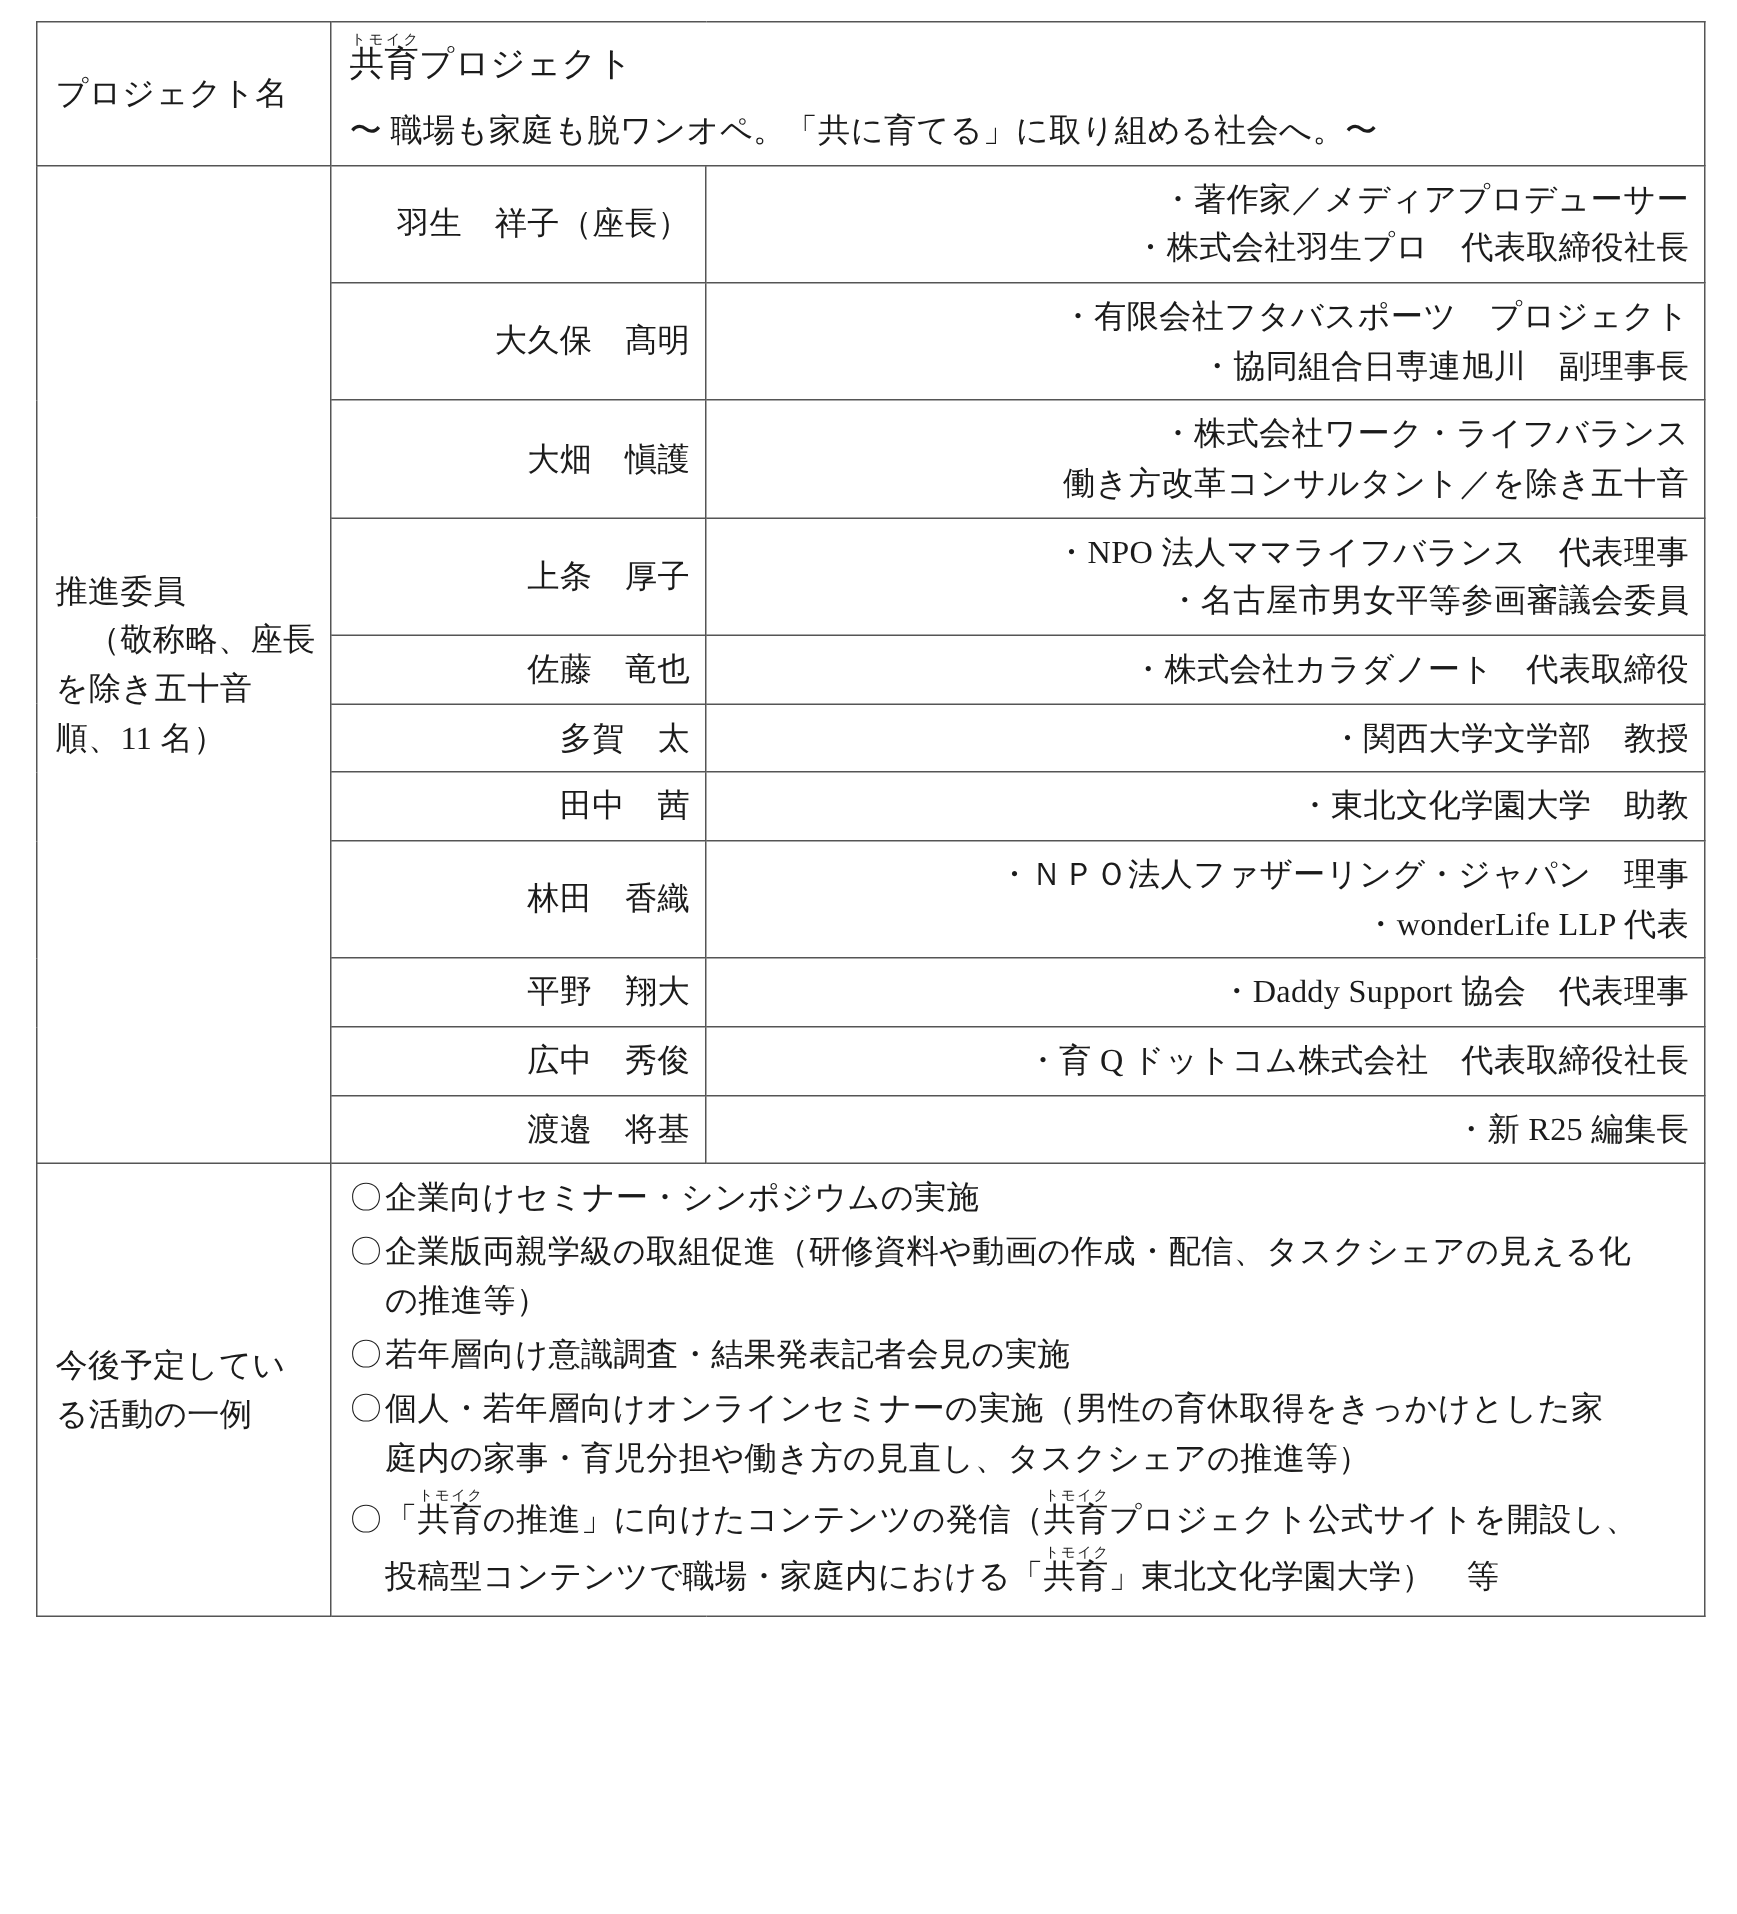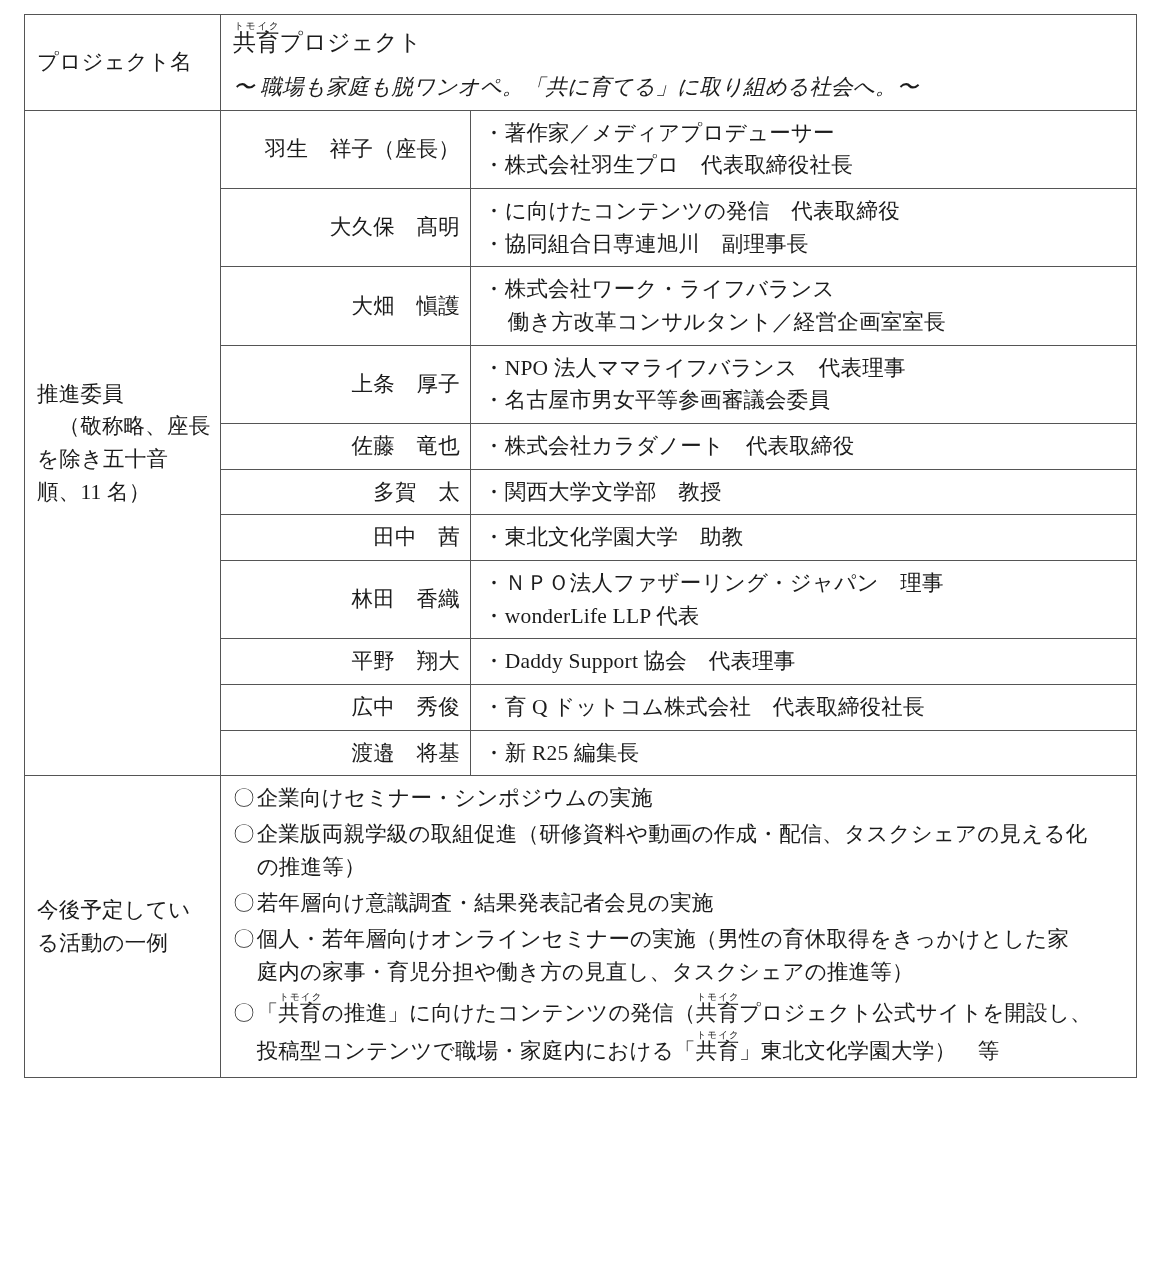--- a/index.html
+++ b/index.html
@@ -61,31 +61,30 @@
     line-height: 1.62;
   }
   .title-main {
     display: block;
     font-size: 23px;
     margin-bottom: 10px;
   }
   .title-sub {
     display: block;
     font-size: 21.5px;
-    font-style: italic;
   }
 
   .name-cell {
     text-align: right;
     padding-left: 18px;
     white-space: nowrap;
     letter-spacing: 1px;
   }
 
-  .desc-cell { padding-left: 14px; }
+  .desc-cell { padding-left: 14px; text-align: right; }
   .desc-cell .dline {
     display: block;
     white-space: nowrap;
   }
   .desc-cell .dline.cont { padding-left: 1.15em; }
 
   .activity-label {
     vertical-align: top;
     padding-top: 12px;
     padding-left: 14px;
@@ -157,30 +156,30 @@
         <td class="name-cell">羽生　祥子（座長）</td>
         <td class="desc-cell">
           <span class="dline">・著作家／メディアプロデューサー</span>
           <span class="dline">・株式会社羽生プロ　代表取締役社長</span>
         </td>
       </tr>
 
       <tr>
         <td class="name-cell">大久保　髙明</td>
         <td class="desc-cell">
-          <span class="dline">・に向けたコンテンツの発信　代表取締役</span>
+          <span class="dline">・有限会社フタバスポーツ　プロジェクト</span>
           <span class="dline">・協同組合日専連旭川　副理事長</span>
         </td>
       </tr>
 
       <tr>
         <td class="name-cell">大畑　愼護</td>
         <td class="desc-cell">
           <span class="dline">・株式会社ワーク・ライフバランス</span>
-          <span class="dline cont">働き方改革コンサルタント／経営企画室室長</span>
+          <span class="dline cont">働き方改革コンサルタント／を除き五十音</span>
         </td>
       </tr>
 
       <tr>
         <td class="name-cell">上条　厚子</td>
         <td class="desc-cell">
           <span class="dline">・NPO 法人ママライフバランス　代表理事</span>
           <span class="dline">・名古屋市男女平等参画審議会委員</span>
         </td>
       </tr>

